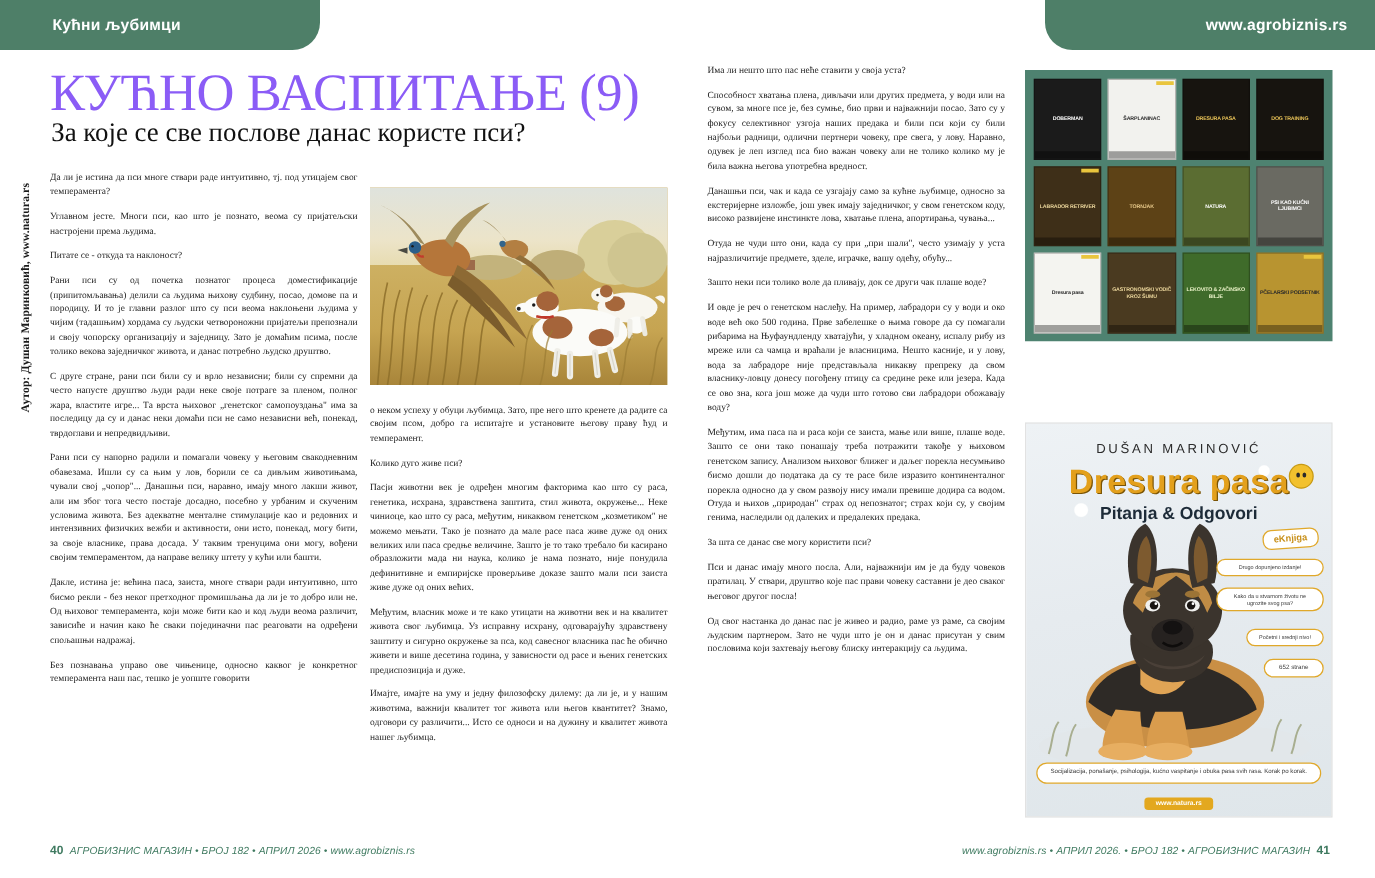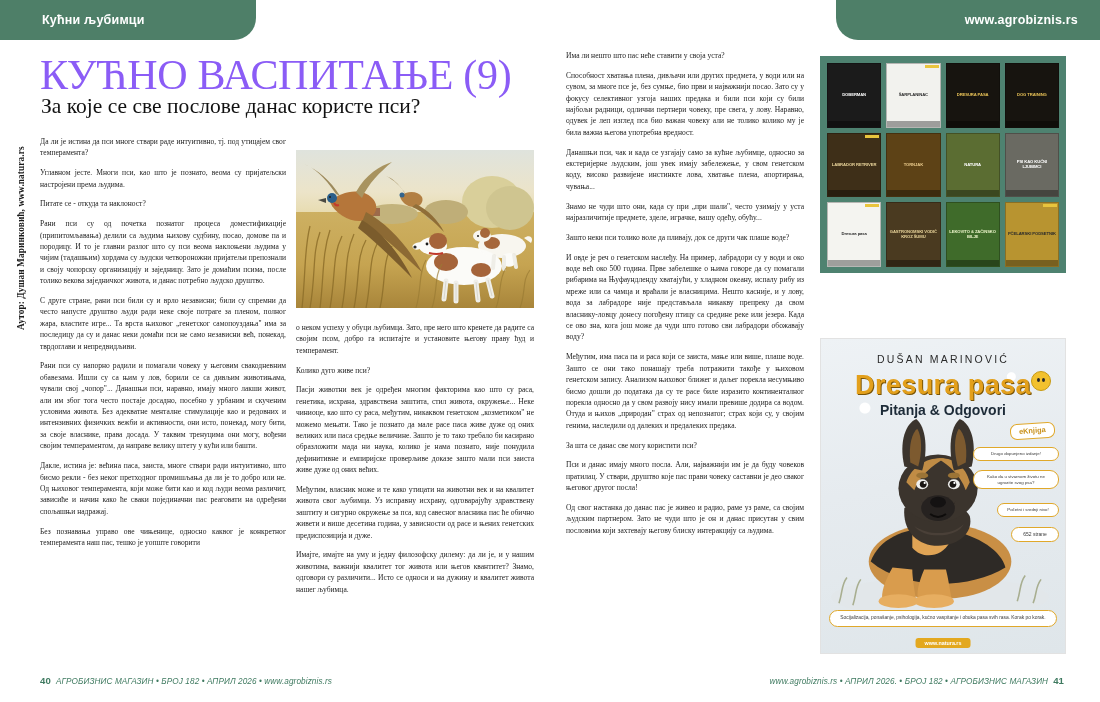--- a/index.html
+++ b/index.html
@@ -329,22 +329,22 @@
 
   <div class="page page-right">
     <div class="band band-right">
       <div class="band-label">www.agrobiznis.rs</div>
     </div>
   </div>
 
   <div class="col R1">
       <p>Има ли нешто што пас неће ставити у своја уста?</p>
       <p>Способност хватања плена, дивљачи или других предмета, у води или на сувом, за многе псе је, без сумње, био први и најважнији посао. Зато су у фокусу селективног узгоја наших предака и били пси који су били најбољи радници, одлични пертнери човеку, пре свега, у лову. Наравно, одувек је леп изглед пса био важан човеку али не толико колико му је била важна његова употребна вредност.</p>
-      <p>Данашњи пси, чак и када се узгајају само за кућне љубимце, односно за екстеријерне људским, још увек имају забележење, у свом генетском коду, високо развијене инстинкте лова, хватање плена, апортирања, чувања...</p>
-      <p>Знамо не чуди што они, када су при „при шали", често узимају у уста најразличитије предмете, зделе, играчке, вашу одећу, обућу...</p>
+      <p>Данашњи пси, чак и када се узгајају само за кућне љубимце, односно за екстеријерне изложбе, још увек имају заједничког, у свом генетском коду, високо развијене инстинкте лова, хватање плена, апортирања, чувања...</p>
+      <p>Отуда не чуди што они, када су при „при шали", често узимају у уста најразличитије предмете, зделе, играчке, вашу одећу, обућу...</p>
       <p>Зашто неки пси толико воле да пливају, док се други чак плаше воде?</p>
       <p>И овде је реч о генетском наслеђу. На пример, лабрадори су у води и око воде већ око 500 година. Прве забелешке о њима говоре да су помагали рибарима на Њуфаундленду хватајући, у хладном океану, испалу рибу из мреже или са чамца и враћали је власницима. Нешто касније, и у лову, вода за лабрадоре није представљала никакву препреку да свом власнику-ловцу донесу погођену птицу са средине реке или језера. Када се ово зна, кога још може да чуди што готово сви лабрадори обожавају воду?</p>
       <p>Међутим, има паса па и раса који се заиста, мање или више, плаше воде. Зашто се они тако понашају треба потражити такође у њиховом генетском запису. Анализом њиховог ближег и даљег порекла несумњиво бисмо дошли до података да су те расе биле изразито континенталног порекла односно да у свом развоју нису имали превише додира са водом. Отуда и њихов „природан" страх од непознатог; страх који су, у својим генима, наследили од далеких и предалеких предака.</p>
       <p>За шта се данас све могу користити пси?</p>
       <p>Пси и данас имају много посла. Али, најважнији им је да буду човеков пратилац. У ствари, друштво које пас прави човеку саставни је део сваког његовог другог посла!</p>
       <p>Од свог настанка до данас пас је живео и радио, раме уз раме, са својим људским партнером. Зато не чуди што је он и данас присутан у свим пословима који захтевају његову блиску интеракцију са људима.</p>
     </div>
 
   <div class="ad-ebooks">
     <div class="ad-grid">

